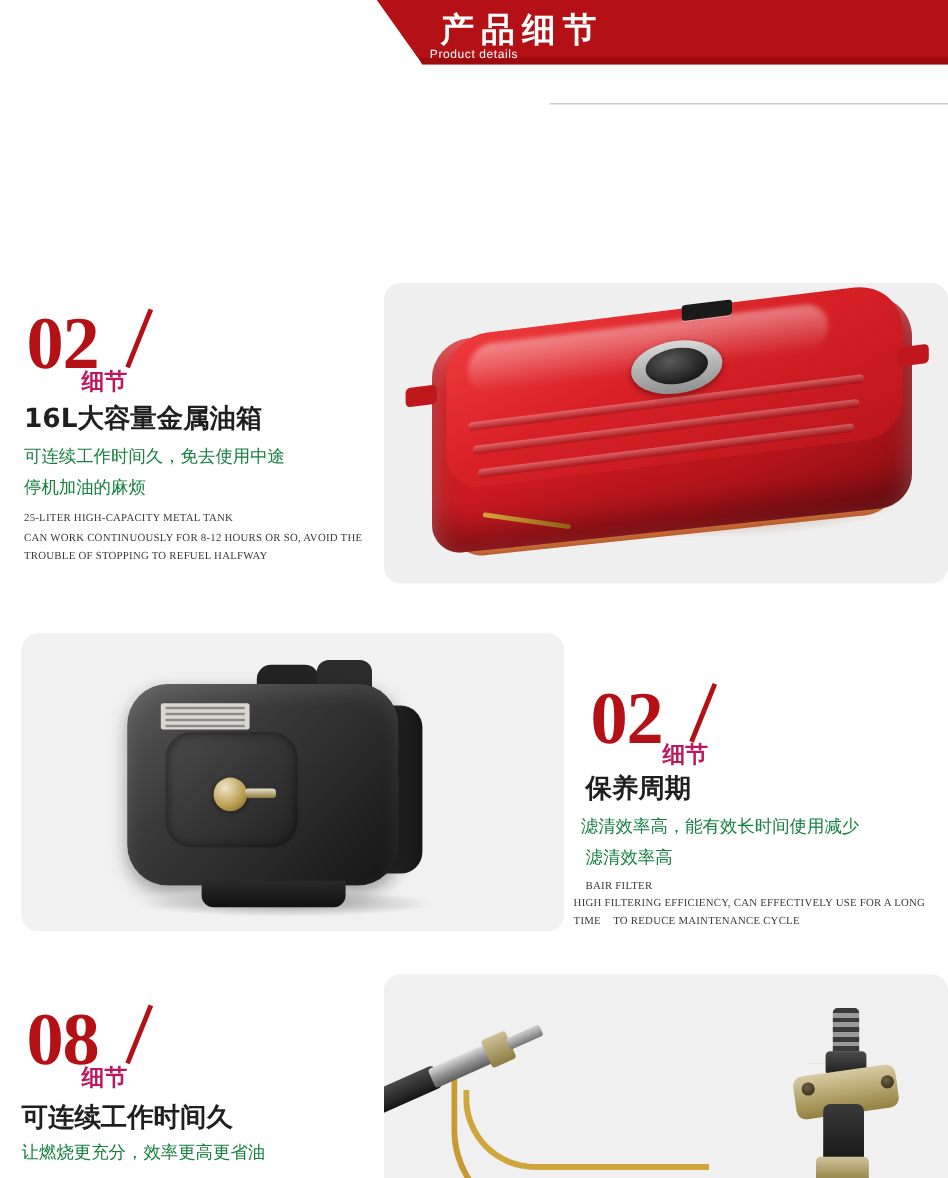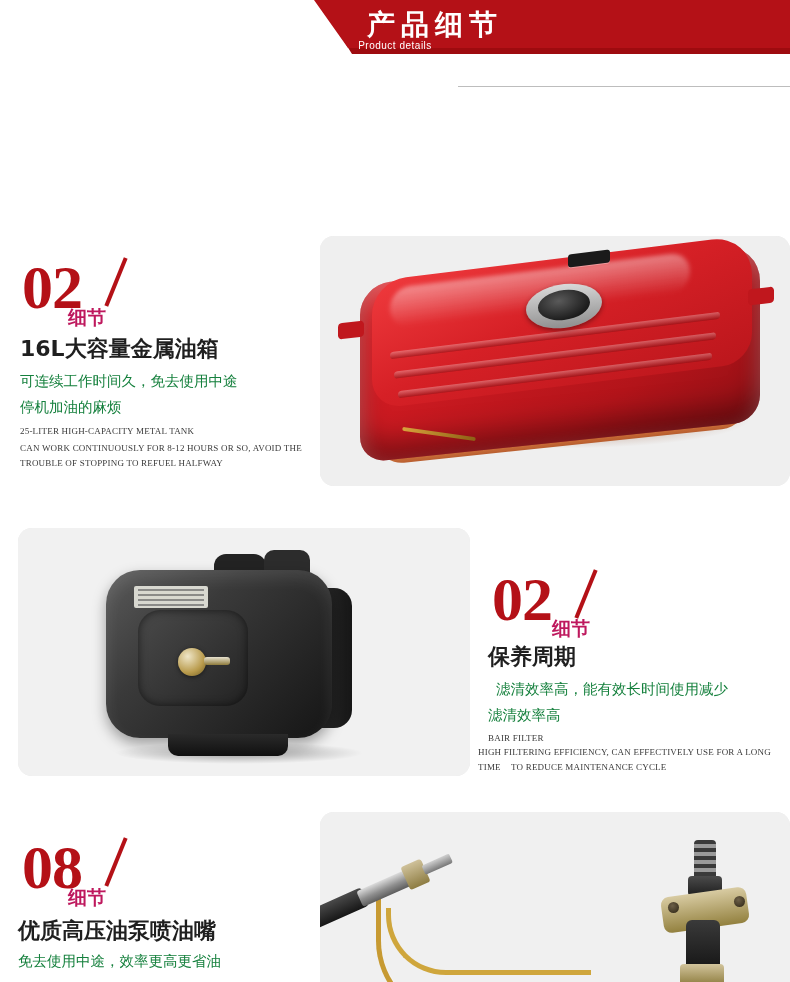--- a/index.html
+++ b/index.html
@@ -430,21 +430,21 @@
     </div>
   </div>
 
   <div class="numblock" style="left:492px; top:470px;">
     <span class="num">02</span>
     <span class="slash" style="left:92px; top:-2px;"></span>
   </div>
   <div class="detail-cn" style="left:552px; top:516px;">细节</div>
 
   <div class="title-cn" style="left:488px; top:542px;">保养周期</div>
-  <div class="desc-cn" style="left:496px; top:576px;">滤清效率高，能有效长时间使用减少</div>
+  <div class="desc-cn" style="left:484px; top:576px;">滤清效率高，能有效长时间使用减少</div>
   <div class="desc-cn" style="left:488px; top:602px;">滤清效率高</div>
   <div class="desc-en" style="left:488px; top:631px;">bair filter</div>
   <div class="desc-en" style="left:478px; top:645px;">high filtering efficiency, can effectively use for a long time</div>
   <div class="desc-en" style="left:511px; top:660px;">to reduce maintenance cycle</div>
 </div>
 
 <div class="section">
 
   <div class="photo" id="photo3">
     <div class="inner">
@@ -472,17 +472,17 @@
       </div>
     </div>
   </div>
 
   <div class="numblock" style="left:22px; top:738px;">
     <span class="num">08</span>
     <span class="slash" style="left:92px; top:-2px;"></span>
   </div>
   <div class="detail-cn" style="left:68px; top:785px;">细节</div>
 
-  <div class="title-cn" style="left:18px; top:816px;">优质高压油泵喷油嘴</div>
-  <div class="desc-cn" style="left:18px; top:848px;">免去使用中途，效率更高更省油</div>
+  <div class="title-cn" style="left:18px; top:816px;">可连续工作时间久</div>
+  <div class="desc-cn" style="left:18px; top:848px;">让燃烧更充分，效率更高更省油</div>
   <div class="desc-en" style="left:18px; top:880px;">high quality high pressure fuel injection nozzle</div>
 
 </div>
 
 </body></html>

